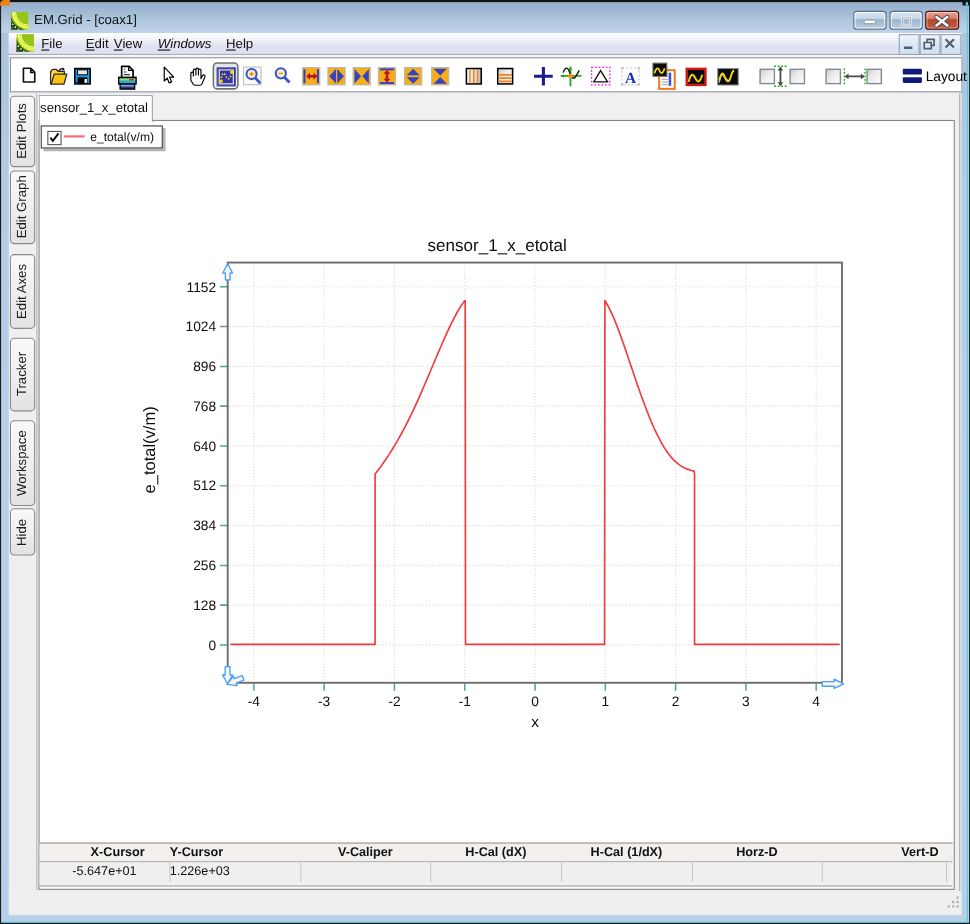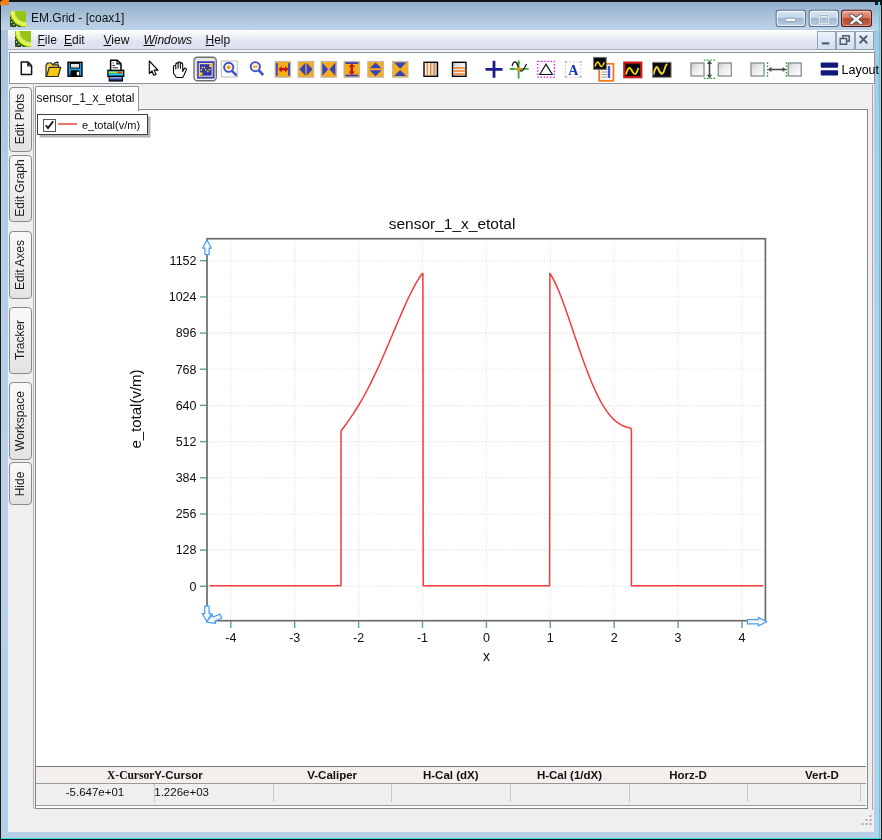--- a/index.html
+++ b/index.html
@@ -88,21 +88,21 @@
           <circle cx="16" cy="0" r="11.9" stroke="#f6fbb0" stroke-width="0.9"></circle>
           <circle cx="16" cy="0" r="19.9" stroke="#1d490d" stroke-width="6.6"></circle>
           <circle cx="16" cy="0" r="23.2" stroke="#143c08" stroke-width="2.8"></circle>
           <circle cx="16" cy="0" r="18.2" stroke="#ffffff" stroke-width="1.2" stroke-dasharray="1.4 2"></circle>
         </g>
         <circle cx="2" cy="2.2" r="0.8" fill="#eaf2e2"></circle>
         <path d="M0 13.6 h2.4 V16 H0 Z" fill="#55544a"></path>
       </svg></div>
   <div class="abs" style="left:0;top:33px;width:400px;height:14px;font-size:12px;color:#101010;">
     <span style="position:absolute;left:37.5px;"><u>F</u>ile</span>
-    <span style="position:absolute;left:64px;"><u>E</u>dit</span>
+    <span style="position:absolute;left:78px;"><u>E</u>dit</span>
     <span style="position:absolute;left:103.5px;"><u>V</u>iew</span>
     <span style="position:absolute;left:143.5px;font-style:italic;"><u>W</u>indows</span>
     <span style="position:absolute;left:205.5px;text-align:right;"><u>H</u>elp</span>
   </div>
 
   <div class="abs" style="left:817px;top:31px;width:17px;height:16.5px;border:1px solid #93a2b4;background:linear-gradient(180deg,#eef4fb 0%,#dbe8f6 50%,#cfe0f2 100%);"></div>
   <div class="abs" style="left:836px;top:31px;width:17px;height:16.5px;border:1px solid #93a2b4;background:linear-gradient(180deg,#eef4fb 0%,#dbe8f6 50%,#cfe0f2 100%);"></div>
   <div class="abs" style="left:855px;top:31px;width:17px;height:16.5px;border:1px solid #93a2b4;background:linear-gradient(180deg,#eef4fb 0%,#dbe8f6 50%,#cfe0f2 100%);"></div>
   <svg class="abs" style="left:810px;top:28px;" width="72" height="24" viewBox="810 28 72 24">
     <path d="M821.8 43.4 h7.6" stroke="#545e68" stroke-width="2.2"></path>
@@ -416,27 +416,27 @@
     </svg>
   <div class="abs" style="left:58px;top:123.3px;width:19px;height:2.2px;background:#f57070;"></div>
   <div class="abs" style="left:82px;top:118.5px;font-size:11px;color:#0d0d0d;">e_total(v/m)</div>
 
   <div id="btable" class="abs" style="left:35.7px;top:766px;width:830.3px;height:40px;">
     <div class="abs" style="left:0;top:0;width:830.3px;height:1.2px;background:#777;"></div>
     <div class="abs" style="left:0;top:1.2px;width:830.3px;height:15.6px;background:#f2efed;"></div>
     <div class="abs" style="left:0;top:16.8px;width:830.3px;height:1.2px;background:#999;"></div>
     <div class="abs" style="left:0;top:18px;width:830.3px;height:21px;background:#efefef;"></div>
     <div class="abs" style="left:0;top:1.2px;width:830.3px;height:15.6px;font-size:11.5px;font-weight:bold;color:#111;">
-      <span style="position:absolute;left:0.0px;width:118.6px;text-align:right;top:1.5px;font-family:Liberation Serif, serif;">X-Cursor</span>
+      <span style="position:absolute;left:12px;width:118.6px;text-align:center;top:1.5px;">X-Cursor</span>
       <span style="position:absolute;left:118.6px;width:118.6px;top:1.5px;">Y-Cursor</span>
       <span style="position:absolute;left:237.2px;width:118.6px;text-align:center;top:1.5px;">V-Caliper</span>
       <span style="position:absolute;left:355.8px;width:118.6px;text-align:center;top:1.5px;">H-Cal (dX)</span>
       <span style="position:absolute;left:474.5px;width:118.6px;text-align:center;top:1.5px;">H-Cal (1/dX)</span>
       <span style="position:absolute;left:593.1px;width:118.6px;text-align:center;top:1.5px;">Horz-D</span>
-      <span style="position:absolute;left:727px;width:118.6px;text-align:center;top:1.5px;">Vert-D</span>
+      <span style="position:absolute;left:699px;width:118.6px;text-align:right;top:1.5px;">Vert-D</span>
       </div>
     <div class="abs" style="left:0;top:18px;width:830.3px;height:17px;font-size:11.5px;color:#111;">
       <span style="position:absolute;left:0;width:118.6px;text-align:center;top:1.5px;">-5.647e+01</span>
       <span style="position:absolute;left:118.6px;width:118.6px;top:1.5px;">1.226e+03</span>
     </div>
     <div class="abs" style="left:118.6px;top:18px;width:1px;height:18px;background:#c8c8c8;"></div>
     <div class="abs" style="left:237.2px;top:18px;width:1px;height:18px;background:#c8c8c8;"></div>
     <div class="abs" style="left:355.8px;top:18px;width:1px;height:18px;background:#c8c8c8;"></div>
     <div class="abs" style="left:474.5px;top:18px;width:1px;height:18px;background:#c8c8c8;"></div>
     <div class="abs" style="left:593.1px;top:18px;width:1px;height:18px;background:#c8c8c8;"></div>

